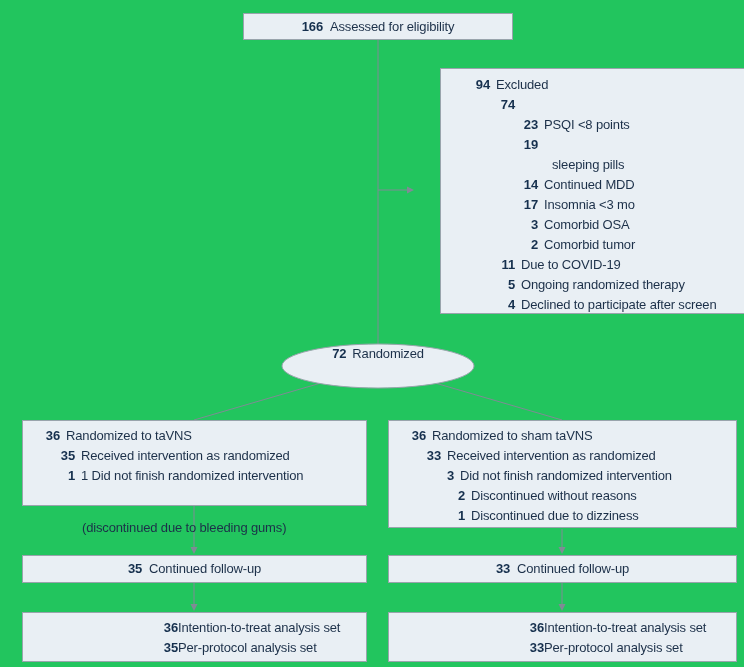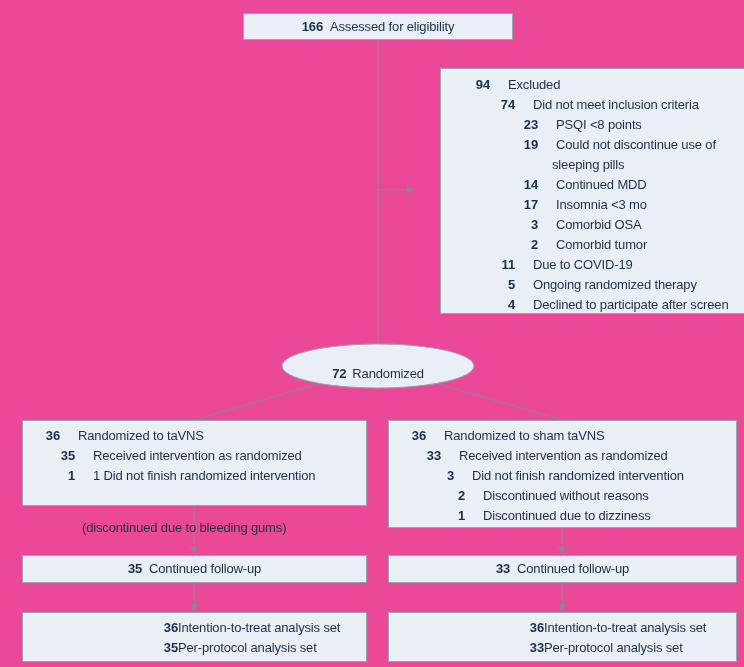--- a/index.html
+++ b/index.html
@@ -1,45 +1,45 @@
 <!DOCTYPE html>
 <html><head>
 <meta charset="utf-8">
 <style>
   html,body{margin:0;padding:0;background:#ffffff;}
   #canvas{
-    position:relative;width:744px;height:667px;background:#ec4899;overflow:hidden;
+    position:relative;width:744px;height:667px;background:#22c55e;overflow:hidden;
     font-family:"Liberation Sans",sans-serif;color:#1c3049;font-size:13px;line-height:20px;
     letter-spacing:-0.15px;
   }
   #connectors{position:absolute;left:0;top:0;z-index:0;}
   .box{
     position:absolute;z-index:1;background:#e9eff4;border:1px solid #99a4ac;
     box-sizing:border-box;
   }
   .num{font-weight:700;color:#16304e;}
   .row{display:flex;}
   .row .num{flex:none;text-align:right;}
-  .row .lbl{padding-left:18px;}
+  .row .lbl{padding-left:6px;}
   .sub{display:block;}
   
   .xl0 .num{width:42px;} .xl1 .num{width:67px;} .xl2 .num{width:90px;text-align:right;}
   .xsub{margin-left:104px;}
   
   .al0 .num{width:30px;} .al1 .num{width:45px;} .al2 .num{width:58px;} .al3 .num{width:69px;}
   .asub{margin-left:52px;margin-top:32px;}
   .centered{display:flex;align-items:center;justify-content:center;text-align:center;}
   .centered .num{margin-right:7px;}
   .pad-ex{padding:6px 6px 0 7px;}
   .pad-arm{padding:5px 6px 0 7px;}
   .arow{display:flex;padding-left:135px;}
   .arow .num{flex:none;width:20px;text-align:right;}
   .arow .lbl{padding-left:0;}
   .ellipse-label{
-    position:absolute;z-index:2;left:282px;top:364px;width:192px;
+    position:absolute;z-index:2;left:282px;top:344px;width:192px;
     text-align:center;
   }
   .ellipse-label .num{margin-right:6px;}
 </style>
 </head>
 <body>
 
 <div id="canvas">
 
   <svg id="connectors" width="744" height="667">
@@ -70,29 +70,27 @@
     <span>Assessed for eligibility</span>
   </div>
 
   <div class="box pad-ex" style="left:440px;top:68px;width:322px;height:246px;">
     <div class="row xl0">
       <span class="num">94</span>
       <span class="lbl">Excluded</span>
     </div>
     <div class="row xl1">
       <span class="num">74</span>
-      <span class="lbl">Did not meet inclusion criteria</span>
     </div>
     <div class="row xl2">
       <span class="num">23</span>
       <span class="lbl">PSQI &lt;8 points</span>
     </div>
     <div class="row xl2">
       <span class="num">19</span>
-      <span class="lbl">Could not discontinue use of</span>
     </div>
     <div class="sub xsub">sleeping pills</div>
     <div class="row xl2">
       <span class="num">14</span>
       <span class="lbl">Continued MDD</span>
     </div>
     <div class="row xl2">
       <span class="num">17</span>
       <span class="lbl">Insomnia &lt;3 mo</span>
     </div>

